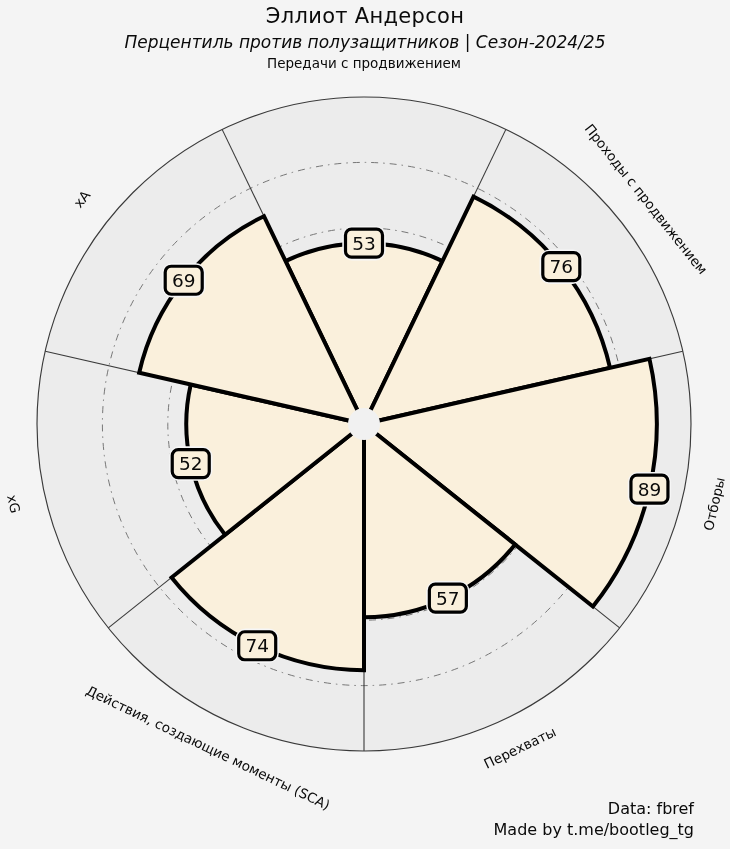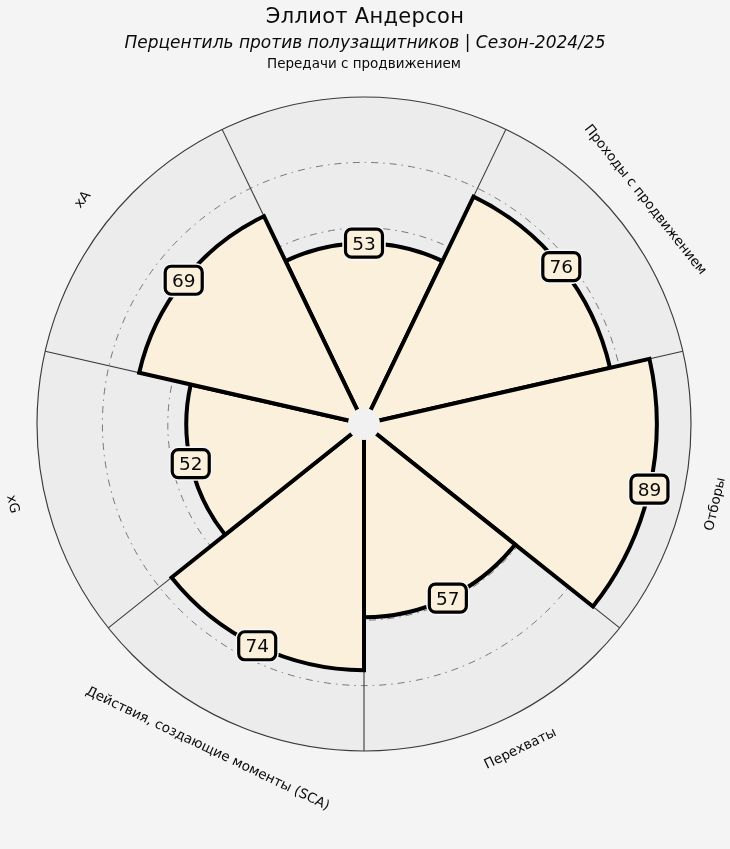--- a/index.html
+++ b/index.html
@@ -92,14 +92,18 @@
         <rect x="-18.5" y="-14" width="37" height="28" rx="6" ry="6" fill="#faf0dc" stroke="#000000" stroke-width="3.2"></rect>
         <text x="0" y="6.5" text-anchor="middle" font-size="18.5" fill="#0a0a0a" font-family="&quot;DejaVu Sans&quot;, sans-serif">52</text>
       </g>
       <g transform="translate(183.72,280.23)">
         <rect x="-18.5" y="-14" width="37" height="28" rx="7" ry="7" fill="#faf0dc" stroke="#f6f6f6" stroke-width="6.5"></rect>
         <rect x="-18.5" y="-14" width="37" height="28" rx="6" ry="6" fill="#faf0dc" stroke="#000000" stroke-width="3.2"></rect>
         <text x="0" y="6.5" text-anchor="middle" font-size="18.5" fill="#0a0a0a" font-family="&quot;DejaVu Sans&quot;, sans-serif">69</text>
       </g>
     </svg>
 
+  <div class="footer">
+    <div>Data: fbref</div>
+    <div>Made by t.me/bootleg_tg</div>
+  </div>
 
 </div>
 
 </body></html>

